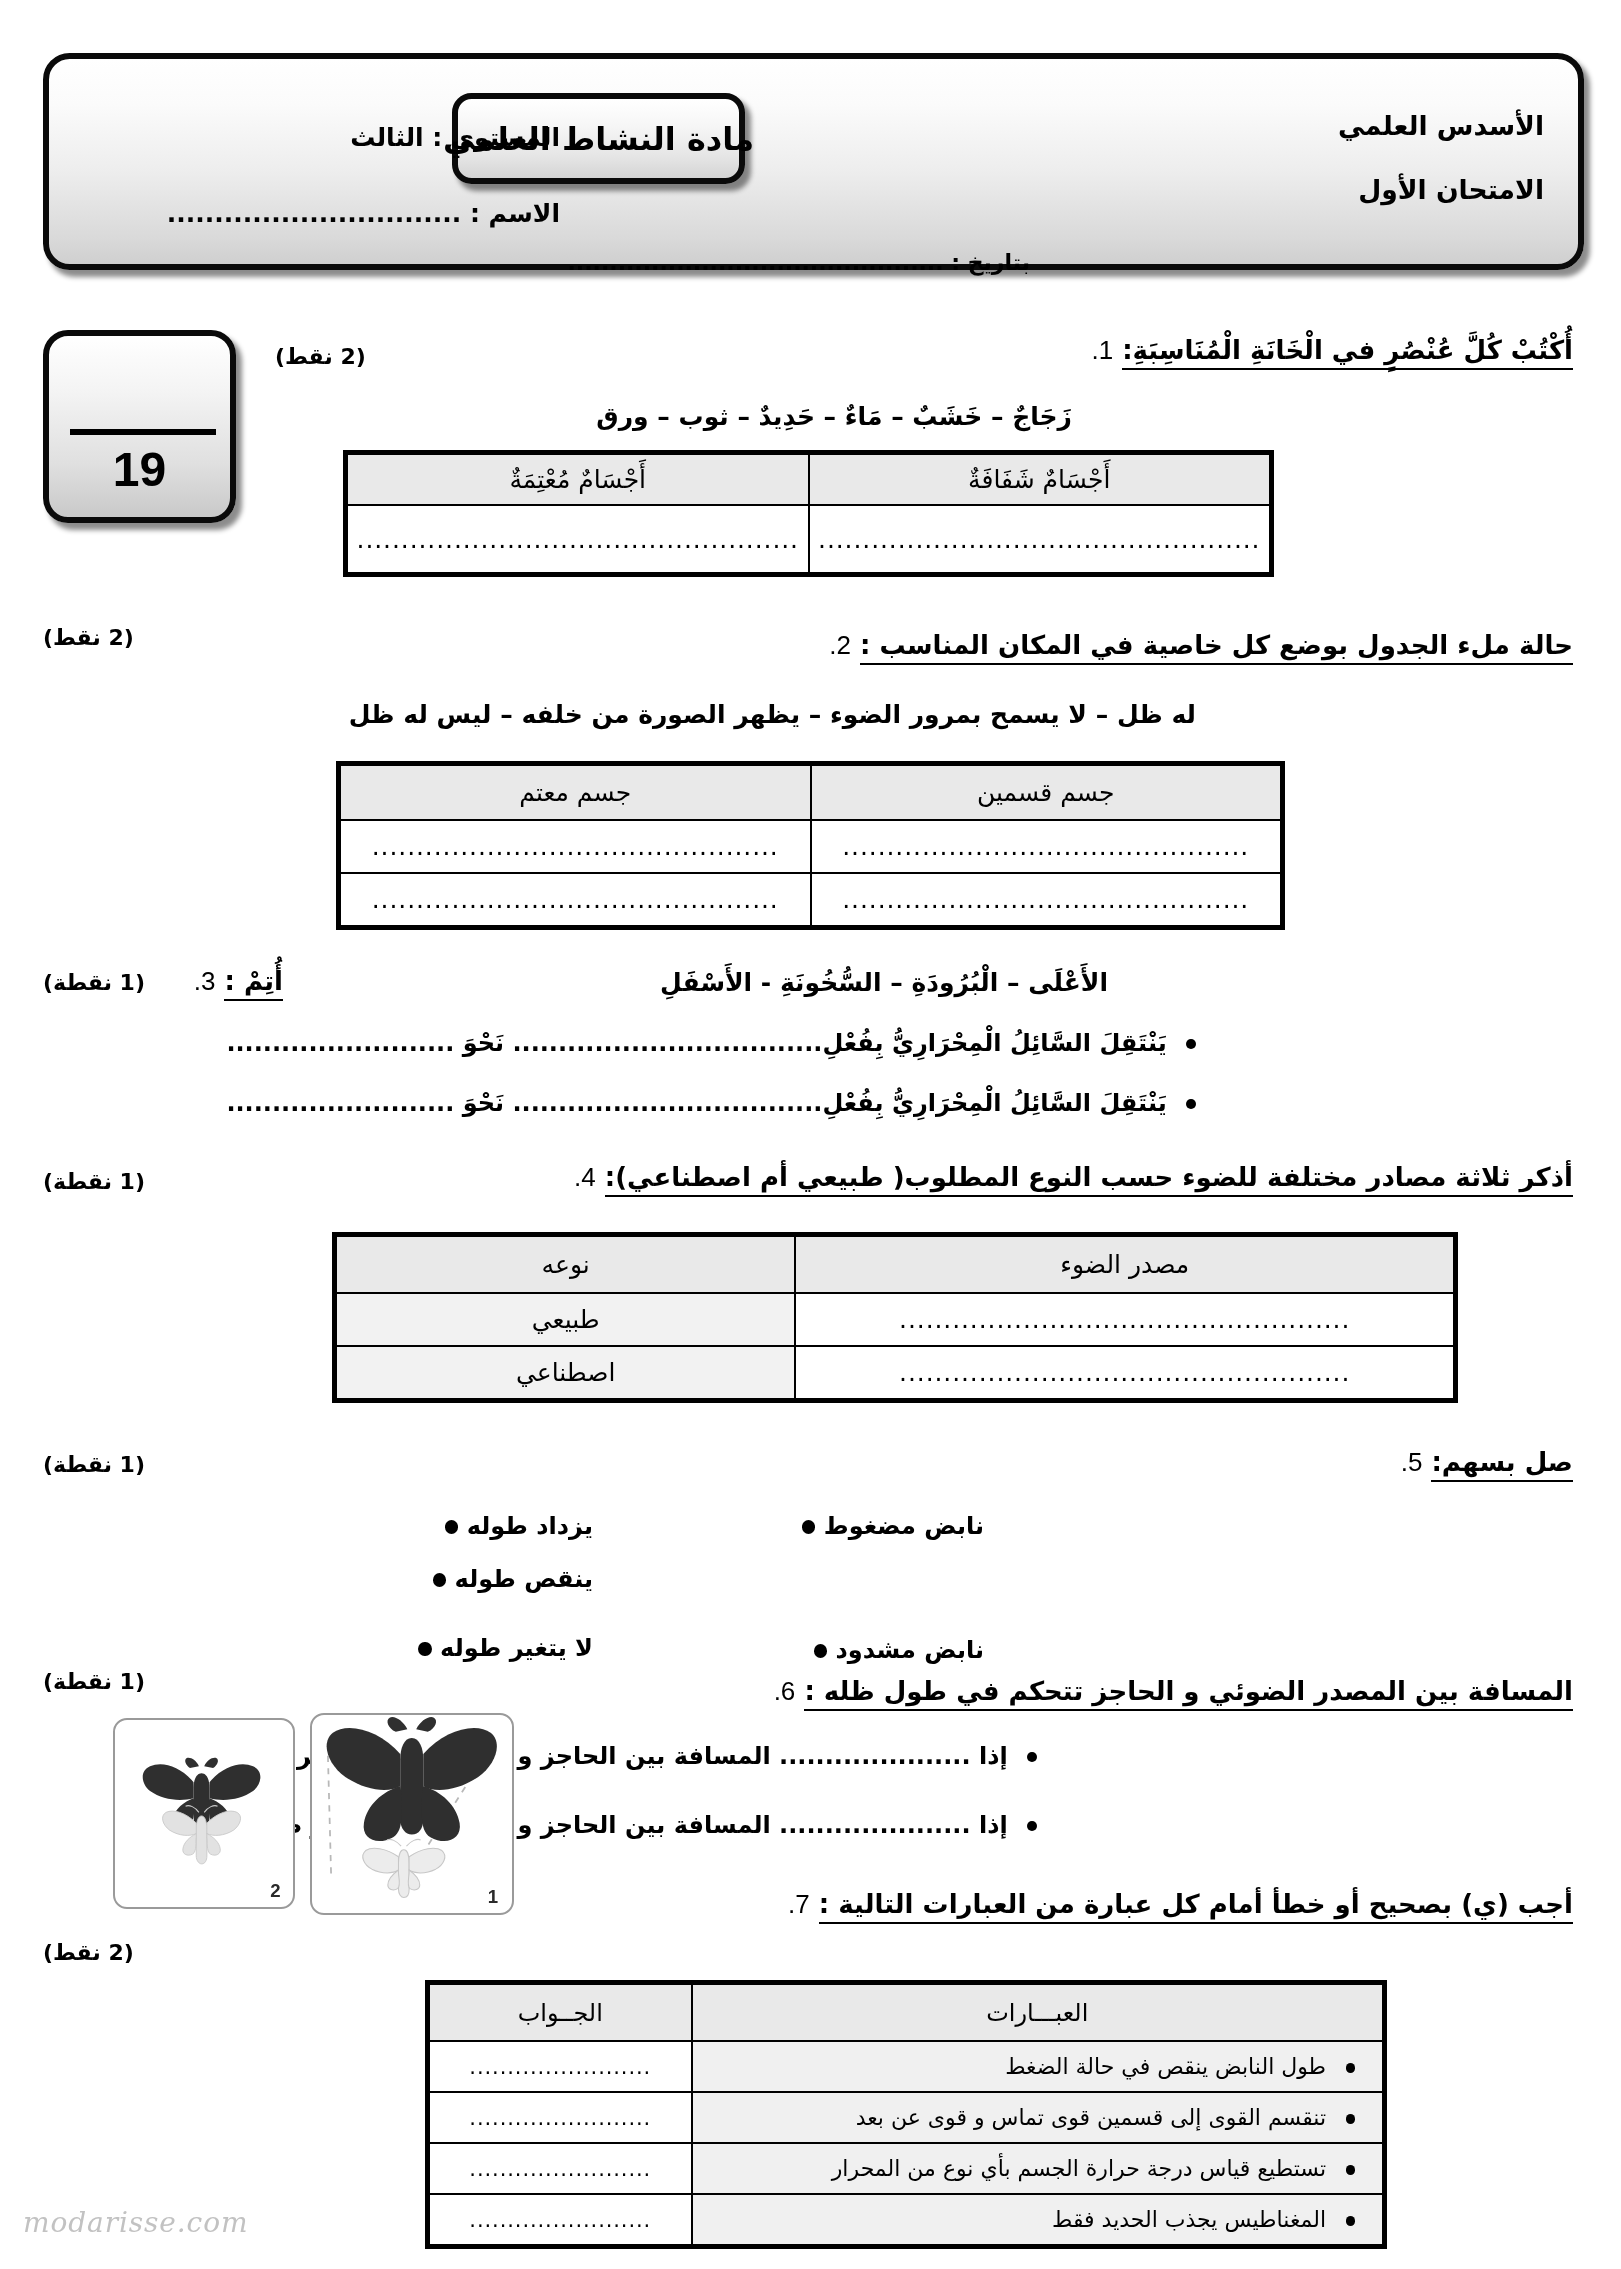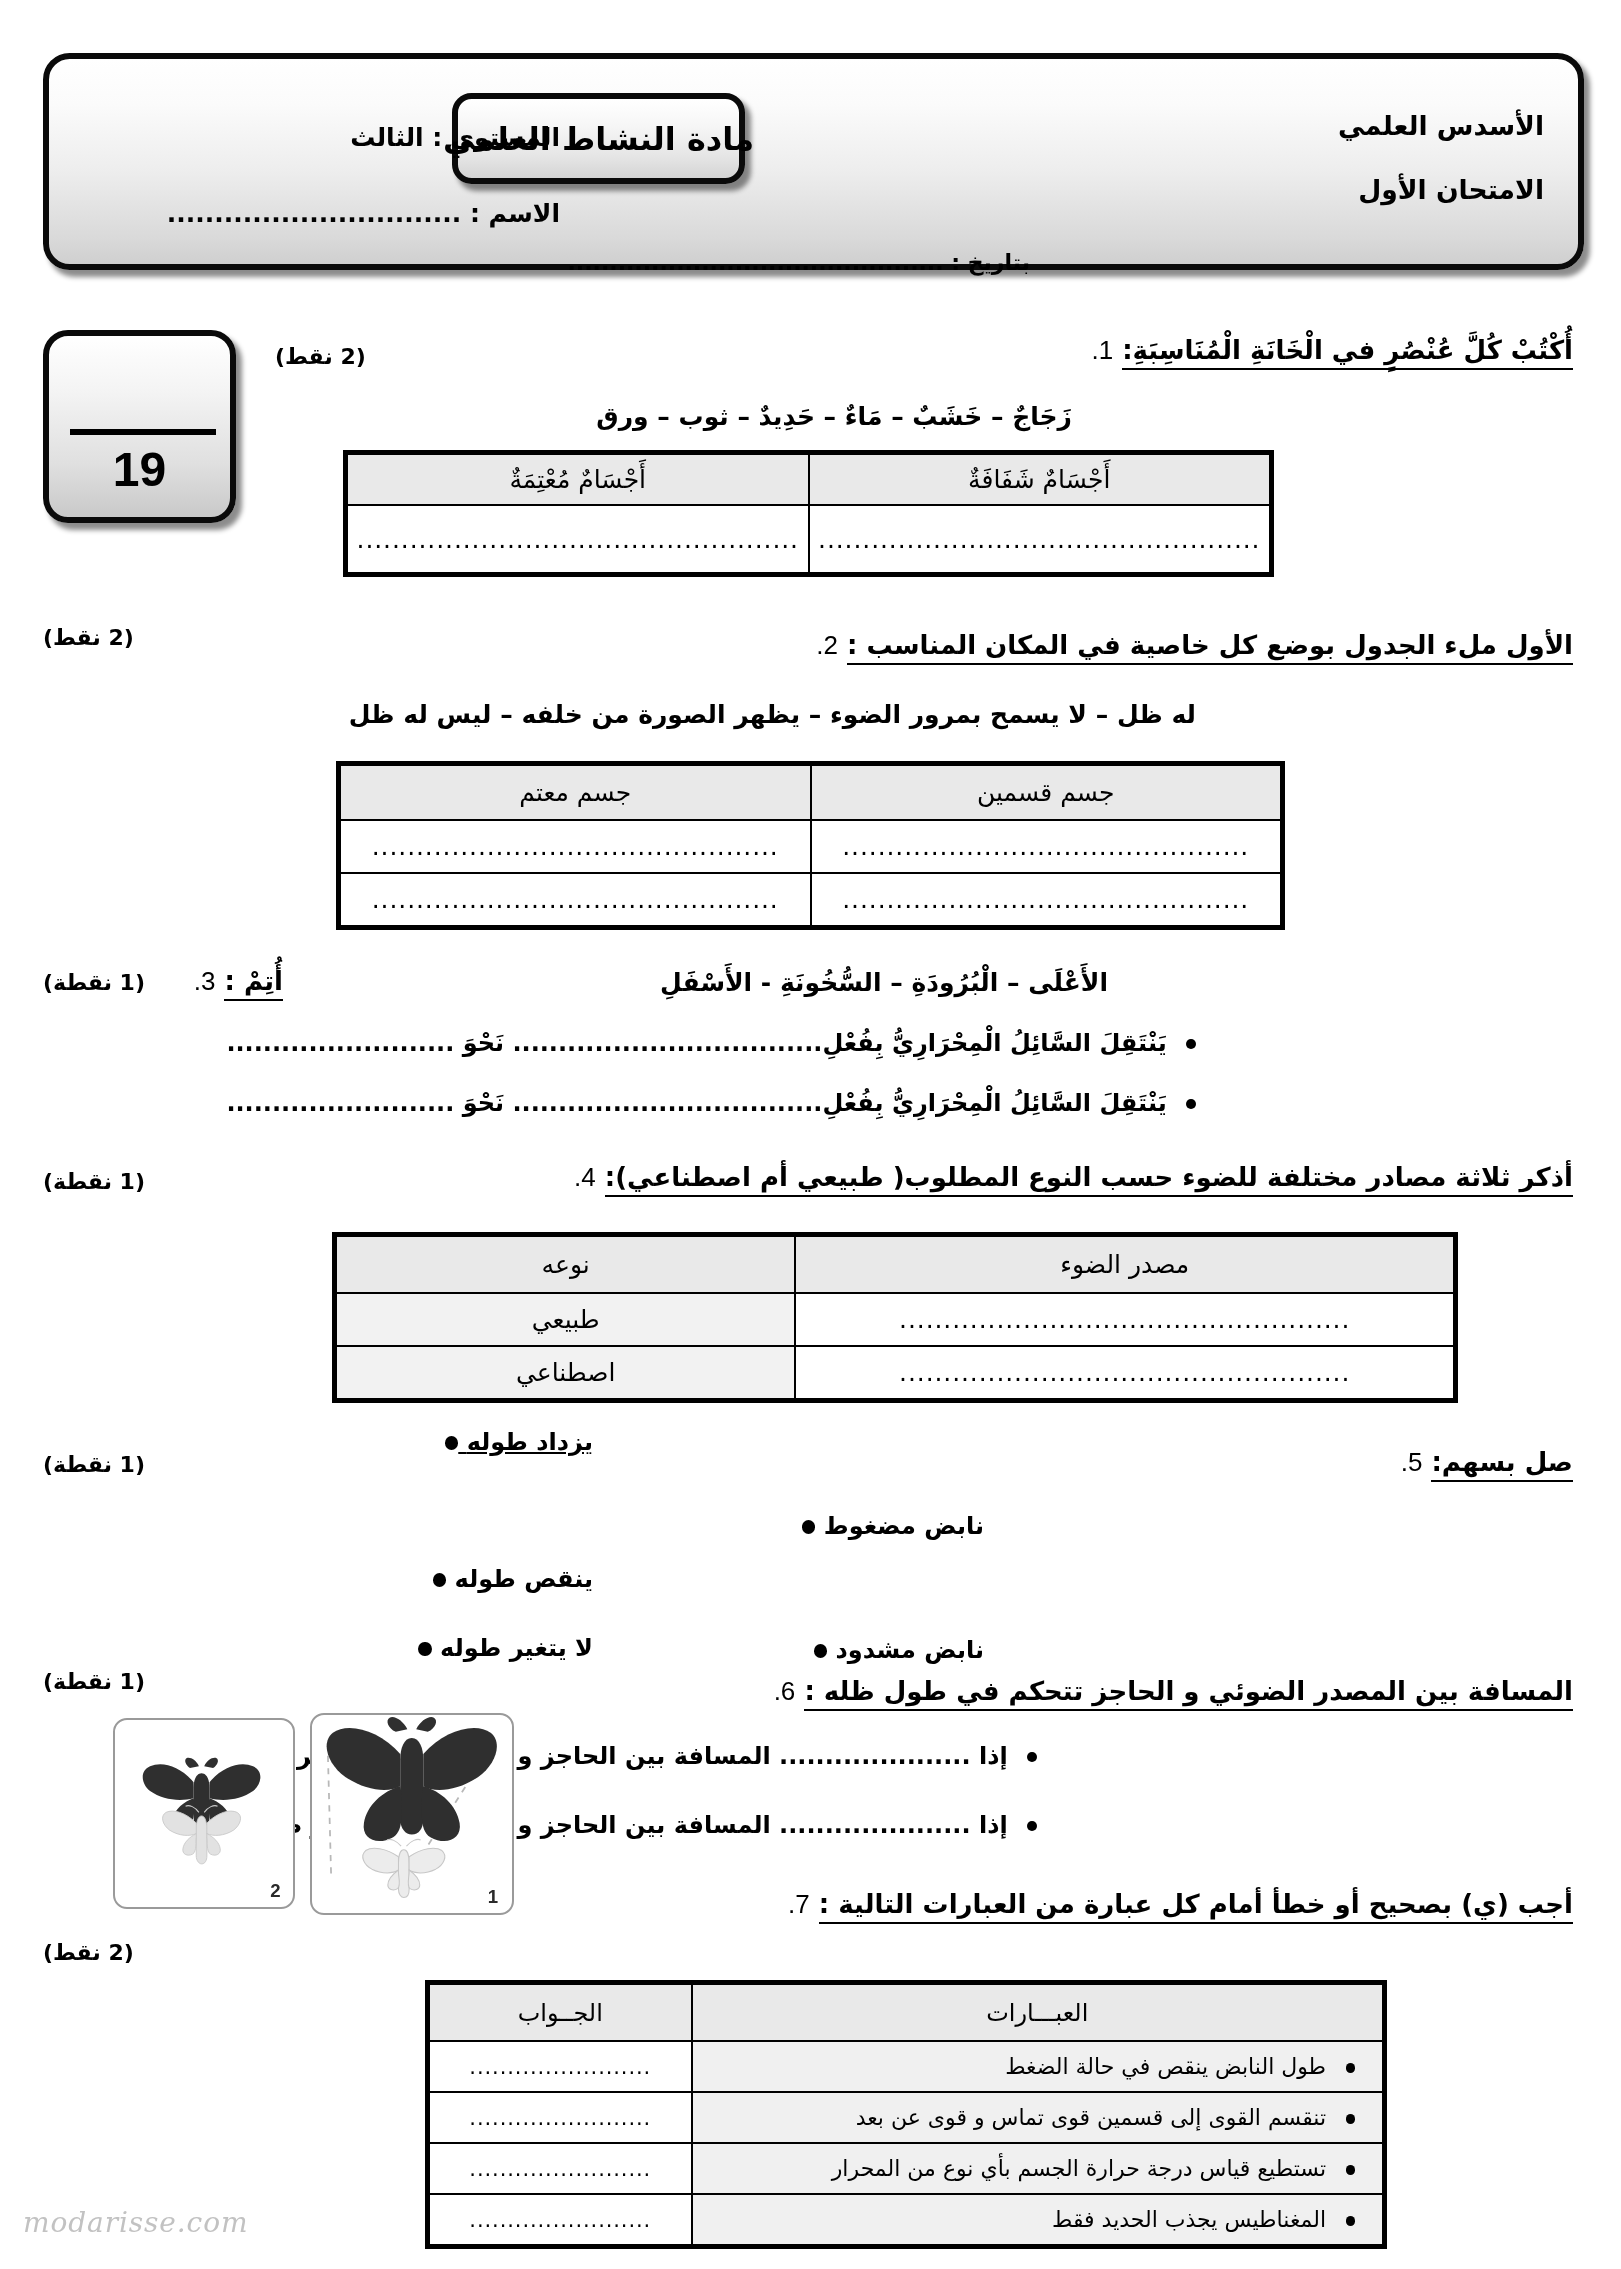--- a/index.html
+++ b/index.html
@@ -297,21 +297,21 @@
     <th style="width:465px; height:49px;">أَجْسَامٌ مُعْتِمَةٌ</th>
   </tr>
   <tr>
     <td class="dotcell" style="height:66px;">..................................................</td>
     <td class="dotcell" style="height:66px;">..................................................</td>
   </tr>
 </tbody>
   </table>
 
 <div class="q-head" style="top:630px; right:49px;">
-  <span class="qtext">الأول ملء الجدول بوضع كل خاصية في المكان المناسب :</span>
+  <span class="qtext">حالة ملء الجدول بوضع كل خاصية في المكان المناسب :</span>
   <span class="qnum">2.</span>
 </div>
 <div class="pts" style="top:625px; left:43px;">(2 نقط)</div>
 <div class="words-line" style="top:700px; right:426px;margin-left:36px;">له ظل – لا يسمح بمرور الضوء – يظهر الصورة من خلفه – ليس له ظل</div>
 
 <table class="ex" style="top:761px; right:337px; width:949px;">
   <tbody>
       <tr>
     <th style="width:474px; height:53px;">جسم قسمين</th>
     <th style="width:474px; height:53px;">جسم معتم</th>
@@ -371,21 +371,21 @@
 </div>
 <div class="pts" style="top:1452px; left:43px;">(1 نقطة)</div>
 
 <div class="match-item" style="top:1512px; right:638px;">
   <span>نابض مضغوط</span> <span class="mdot"></span>
 </div>
 <div class="match-item" style="top:1636px; right:638px;">
   <span>نابض مشدود</span> <span class="mdot"></span>
 </div>
 
-<div class="match-item" style="top:1428px; right:1029px;text-decoration:underline;">
+<div class="match-item" style="top:1512px; right:1029px;">
   <span>يزداد طوله</span> <span class="mdot"></span>
 </div>
 <div class="match-item" style="top:1565px; right:1029px;">
   <span>ينقص طوله</span> <span class="mdot"></span>
 </div>
 <div class="match-item" style="top:1634px; right:1029px;">
   <span>لا يتغير طوله</span> <span class="mdot"></span>
 </div>
 
 <div class="q-head" style="top:1676px; right:49px;">

